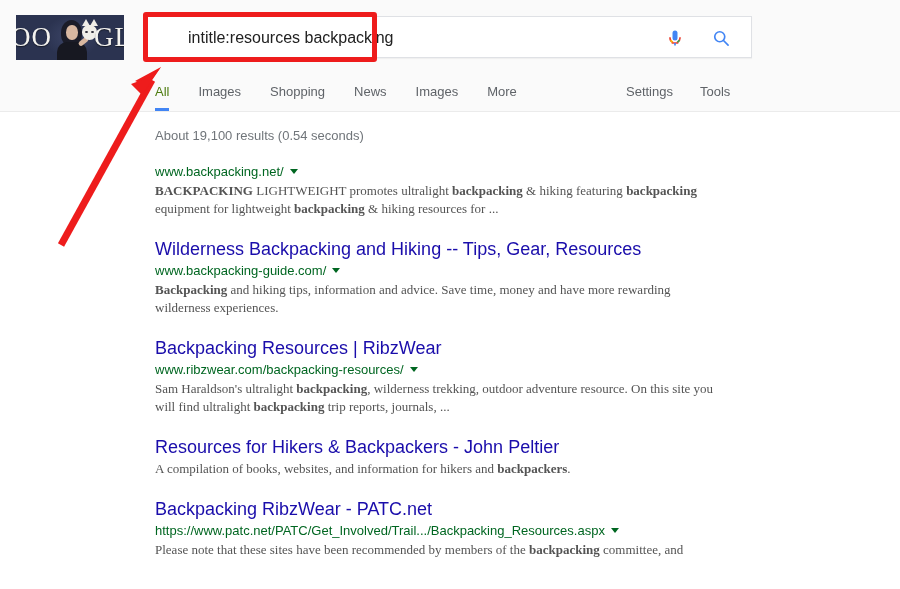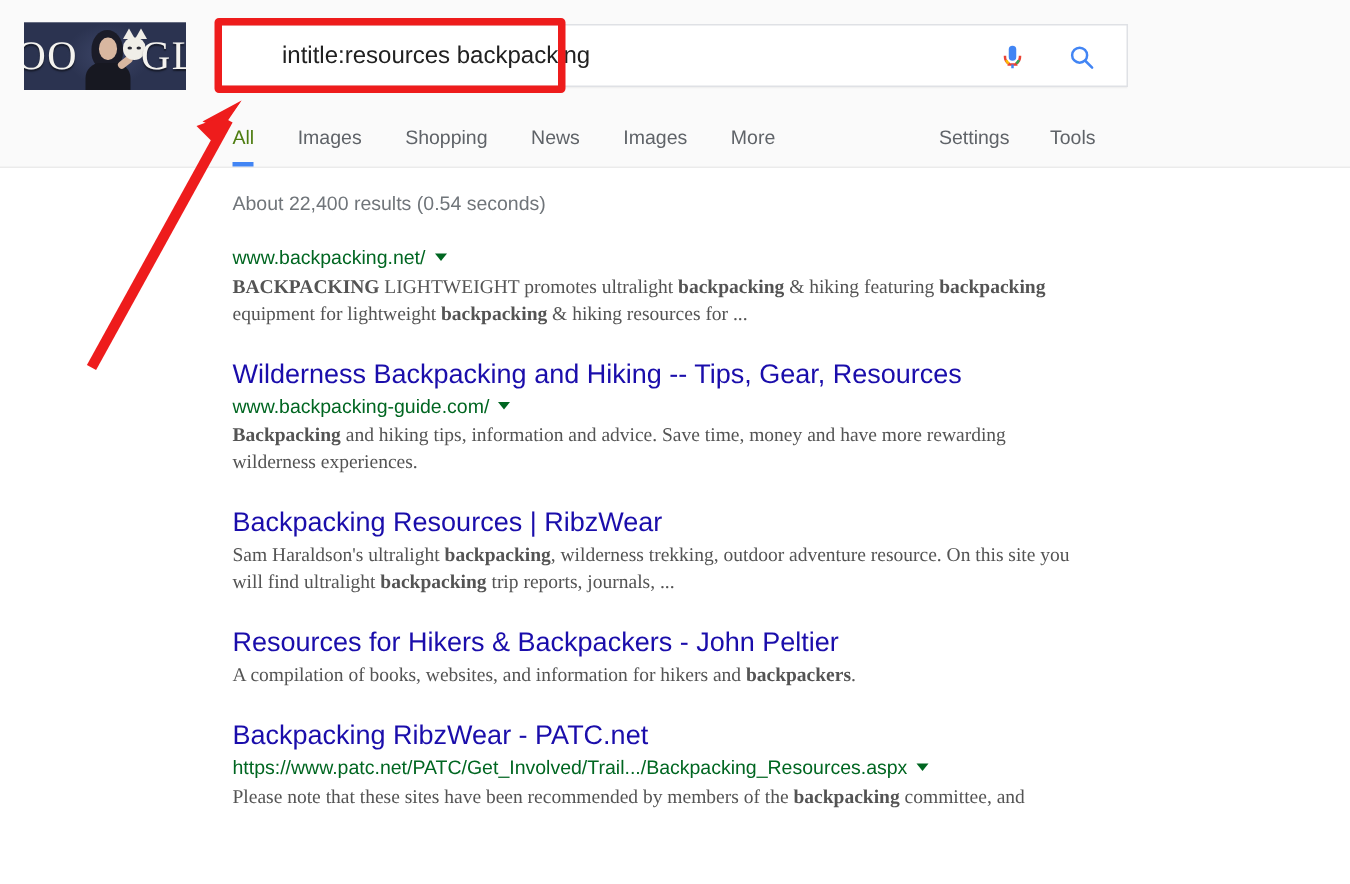--- a/index.html
+++ b/index.html
@@ -298,21 +298,21 @@
     <div class="tab">Images</div>
     <div class="tab">More</div>
   </div>
 
   <div id="nav-right">
     <div class="tab">Settings</div>
     <div class="tab">Tools</div>
   </div>
 </div>
 
-<div id="result-stats">About 22,400 results (0.54 seconds)</div>
+<div id="result-stats">About 19,100 results (0.54 seconds)</div>
 
 <div id="results">
 
   <div class="result">
     <div class="result-url-row">
       <span class="result-url">www.backpacking.net/</span>
       <span class="url-caret"></span>
     </div>
     <div class="result-snippet"><b>BACKPACKING</b> LIGHTWEIGHT promotes ultralight <b>backpacking</b> &amp; hiking featuring <b>backpacking</b> equipment for lightweight <b>backpacking</b> &amp; hiking resources for ...</div>
   </div>
@@ -321,20 +321,24 @@
     <a class="result-title">Wilderness Backpacking and Hiking -- Tips, Gear, Resources</a>
     <div class="result-url-row">
       <span class="result-url">www.backpacking-guide.com/</span>
       <span class="url-caret"></span>
     </div>
     <div class="result-snippet"><b>Backpacking</b> and hiking tips, information and advice. Save time, money and have more rewarding wilderness experiences.</div>
   </div>
 
   <div class="result">
     <a class="result-title">Backpacking Resources | RibzWear</a>
+    <div class="result-url-row">
+      <span class="result-url">www.ribzwear.com/backpacking-resources/</span>
+      <span class="url-caret"></span>
+    </div>
     <div class="result-snippet">Sam Haraldson's ultralight <b>backpacking</b>, wilderness trekking, outdoor adventure resource. On this site you will find ultralight <b>backpacking</b> trip reports, journals, ...</div>
   </div>
 
   <div class="result">
     <a class="result-title">Resources for Hikers &amp; Backpackers - John Peltier</a>
     <div class="result-snippet">A compilation of books, websites, and information for hikers and <b>backpackers</b>.</div>
   </div>
 
   <div class="result">
     <a class="result-title">Backpacking RibzWear - PATC.net</a>

